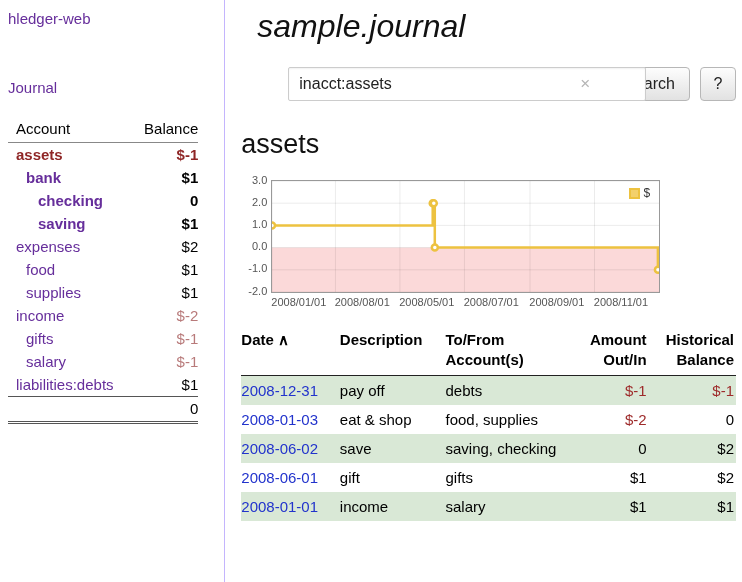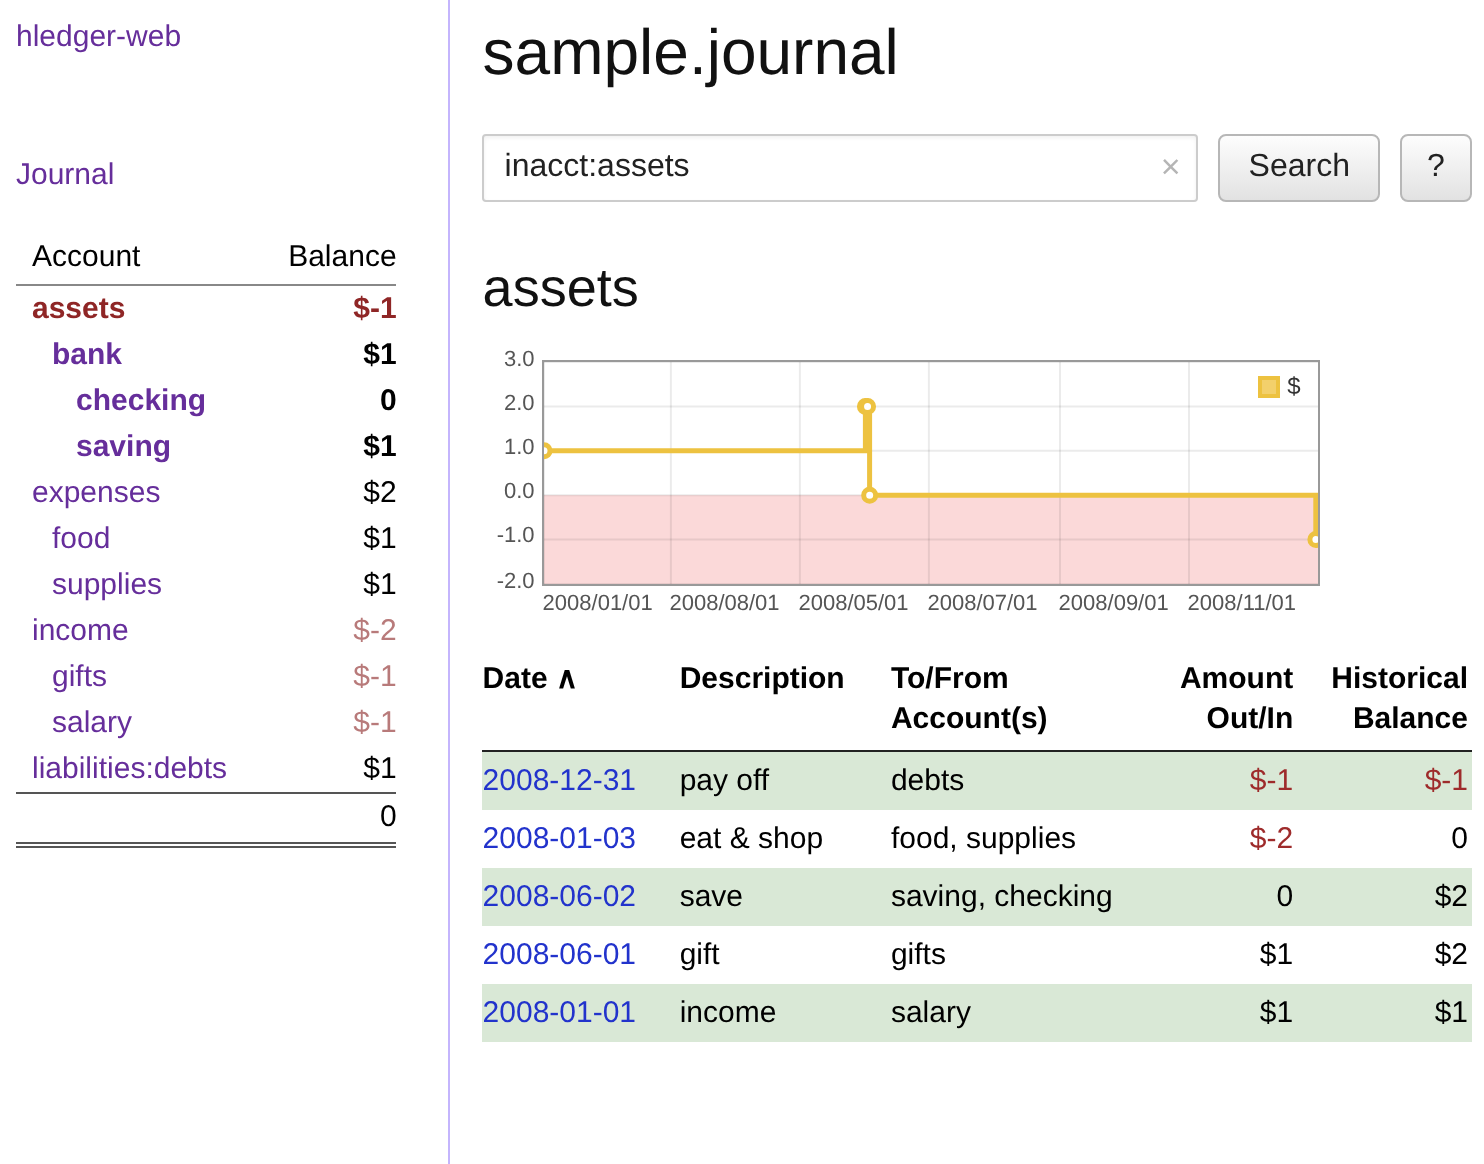--- a/index.html
+++ b/index.html
@@ -25,28 +25,29 @@
   .ind-2 { padding-left:18px !important; }
   .ind-3 { padding-left:30px !important; }
   .purple { color:#662e9b; }
   .maroon { color:#8f2626; }
   .rose   { color:#b87a7a; }
   .black  { color:#000; }
   .total-row td { border-top:1px solid #555; border-bottom:3px double #555; padding:3px 0 4px; }
 
   
   .main { flex:1; padding:6px 6px 0 16px; }
-  .page-title { font-size:32px; font-weight:normal; color:#111; margin:2px 0 22px; }
+  .page-title { font-size:32px; font-weight:normal; color:#111; margin:2px 16px 22px;font-style:italic; }
   .search-row { display:flex; align-items:center; margin-bottom:28px; }
   .search-box { position:relative; width:358px; }
   .search-input {
     width:100%; height:34px; border:1px solid #ccc; border-radius:2px;
     padding:0 26px 0 10px; font-size:16px; color:#222;
     font-family:"Liberation Sans", sans-serif;
     box-shadow:inset 0 1px 2px rgba(0,0,0,0.06);
+    margin-left:47px;
   }
   .clear-icon { position:absolute; right:9px; top:7px; color:#b5b5b5; font-size:17px; cursor:pointer; }
   .btn {
     height:34px; padding:0 14px; margin-left:10px; font-size:16px; color:#222;
     border:1px solid #b7b7b7; border-radius:4px;
     background:linear-gradient(#fdfdfd,#e2e2e2); cursor:pointer;
     font-family:"Liberation Sans", sans-serif;
   }
   .help-btn { width:36px; padding:0; margin-left:10px; }
   .account-heading { font-size:27px; font-weight:normal; color:#111; margin:0 0 12px; }

